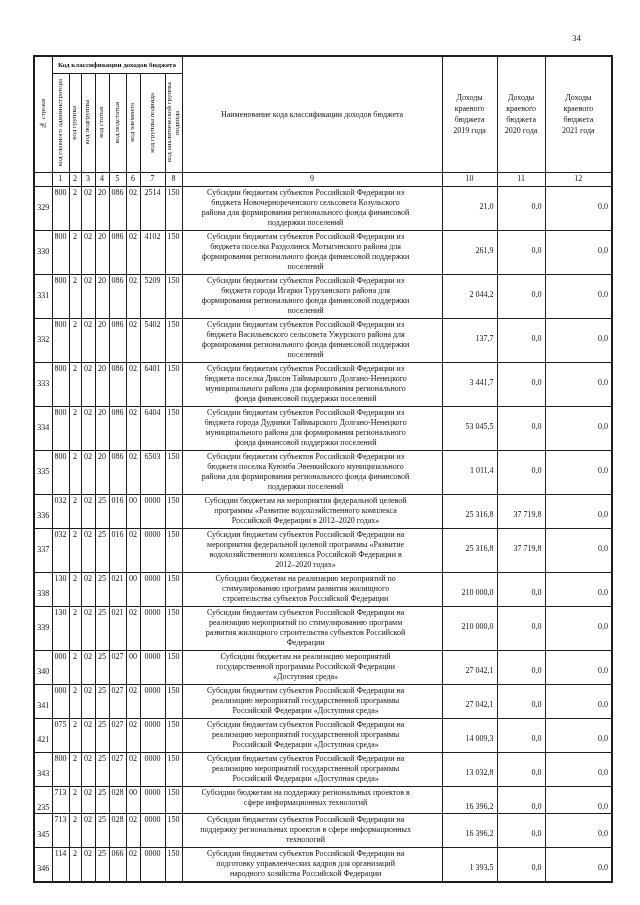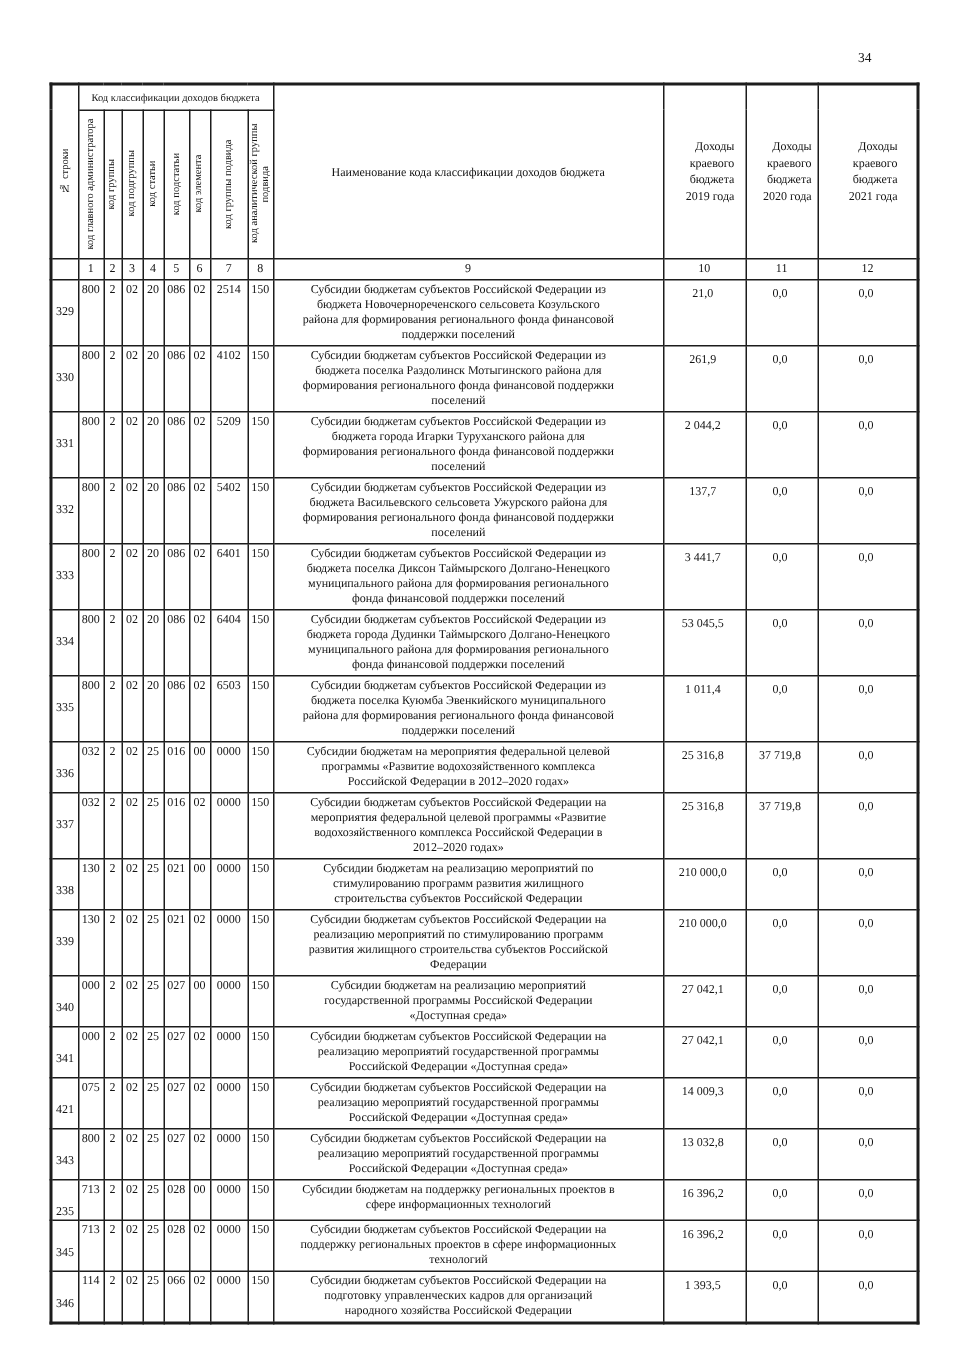--- a/index.html
+++ b/index.html
@@ -40,20 +40,21 @@
     background: #ffffff;
   }
   thead tr.r1 { height: 17px; }
   thead tr.r2 { height: 99px; }
   thead tr.r3 { height: 14px; }
   .group-hdr {
     font-size: 7px;
     vertical-align: middle;
     white-space: nowrap;
     overflow: hidden;
+    font-weight: bold;
   }
   .vcell {
     vertical-align: middle;
     text-align: center;
   }
   .vtext {
     writing-mode: vertical-rl;
     transform: rotate(180deg);
     font-size: 7px;
     line-height: 7.5px;
@@ -66,32 +67,32 @@
     text-align: center;
     vertical-align: middle;
     padding: 3px 4px;
   }
   .money-hdr {
     font-size: 8px;
     text-align: center;
     vertical-align: middle;
     line-height: 11px;
   }
-  .money-hdr div { max-width: 40px; margin: 0 auto; text-align: right; }
+  .money-hdr div { max-width: 40px; margin: 0 auto; }
   .num-cell {
     font-size: 8px;
     text-align: center;
     vertical-align: middle;
     line-height: 12px;
   }
   tbody td { vertical-align: top; font-size: 8px; line-height: 10px; }
   td.c-rowno { text-align: center; padding-top: 16px; }
   td.c-code  { text-align: center; padding-top: 1px; }
   td.c-name  { text-align: center; padding: 1px 30px 2px 17px; }
-  td.c-amt   { text-align: center; padding: 4px 3px 1px 1px; white-space: nowrap; }
+  td.c-amt   { text-align: right; padding: 15px 3px 1px 1px; white-space: nowrap; }
 </style>
 </head>
 <body>
 
 <div class="page">
   <div class="page-number">34</div>
 
   <table class="budget-table">
     <colgroup>
       <col style="width:18px">

